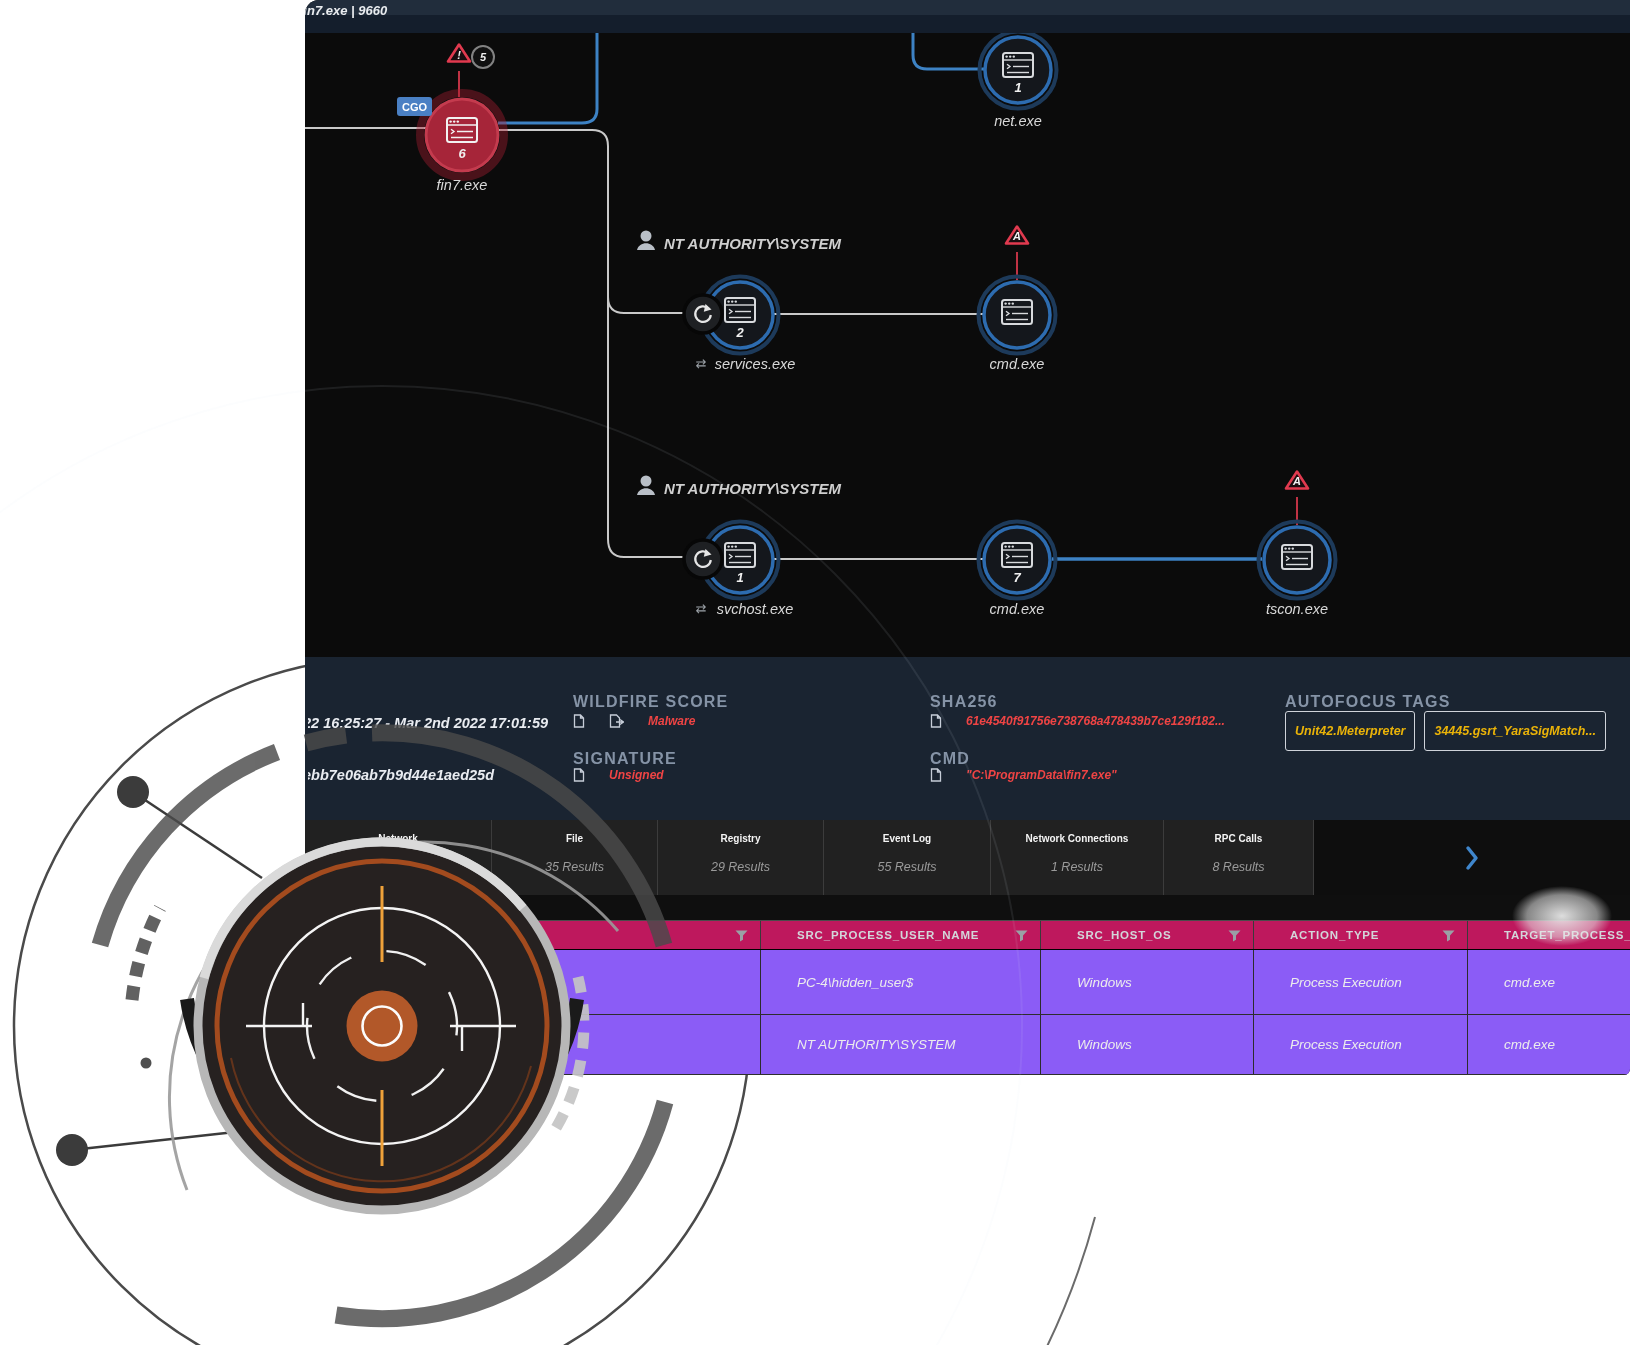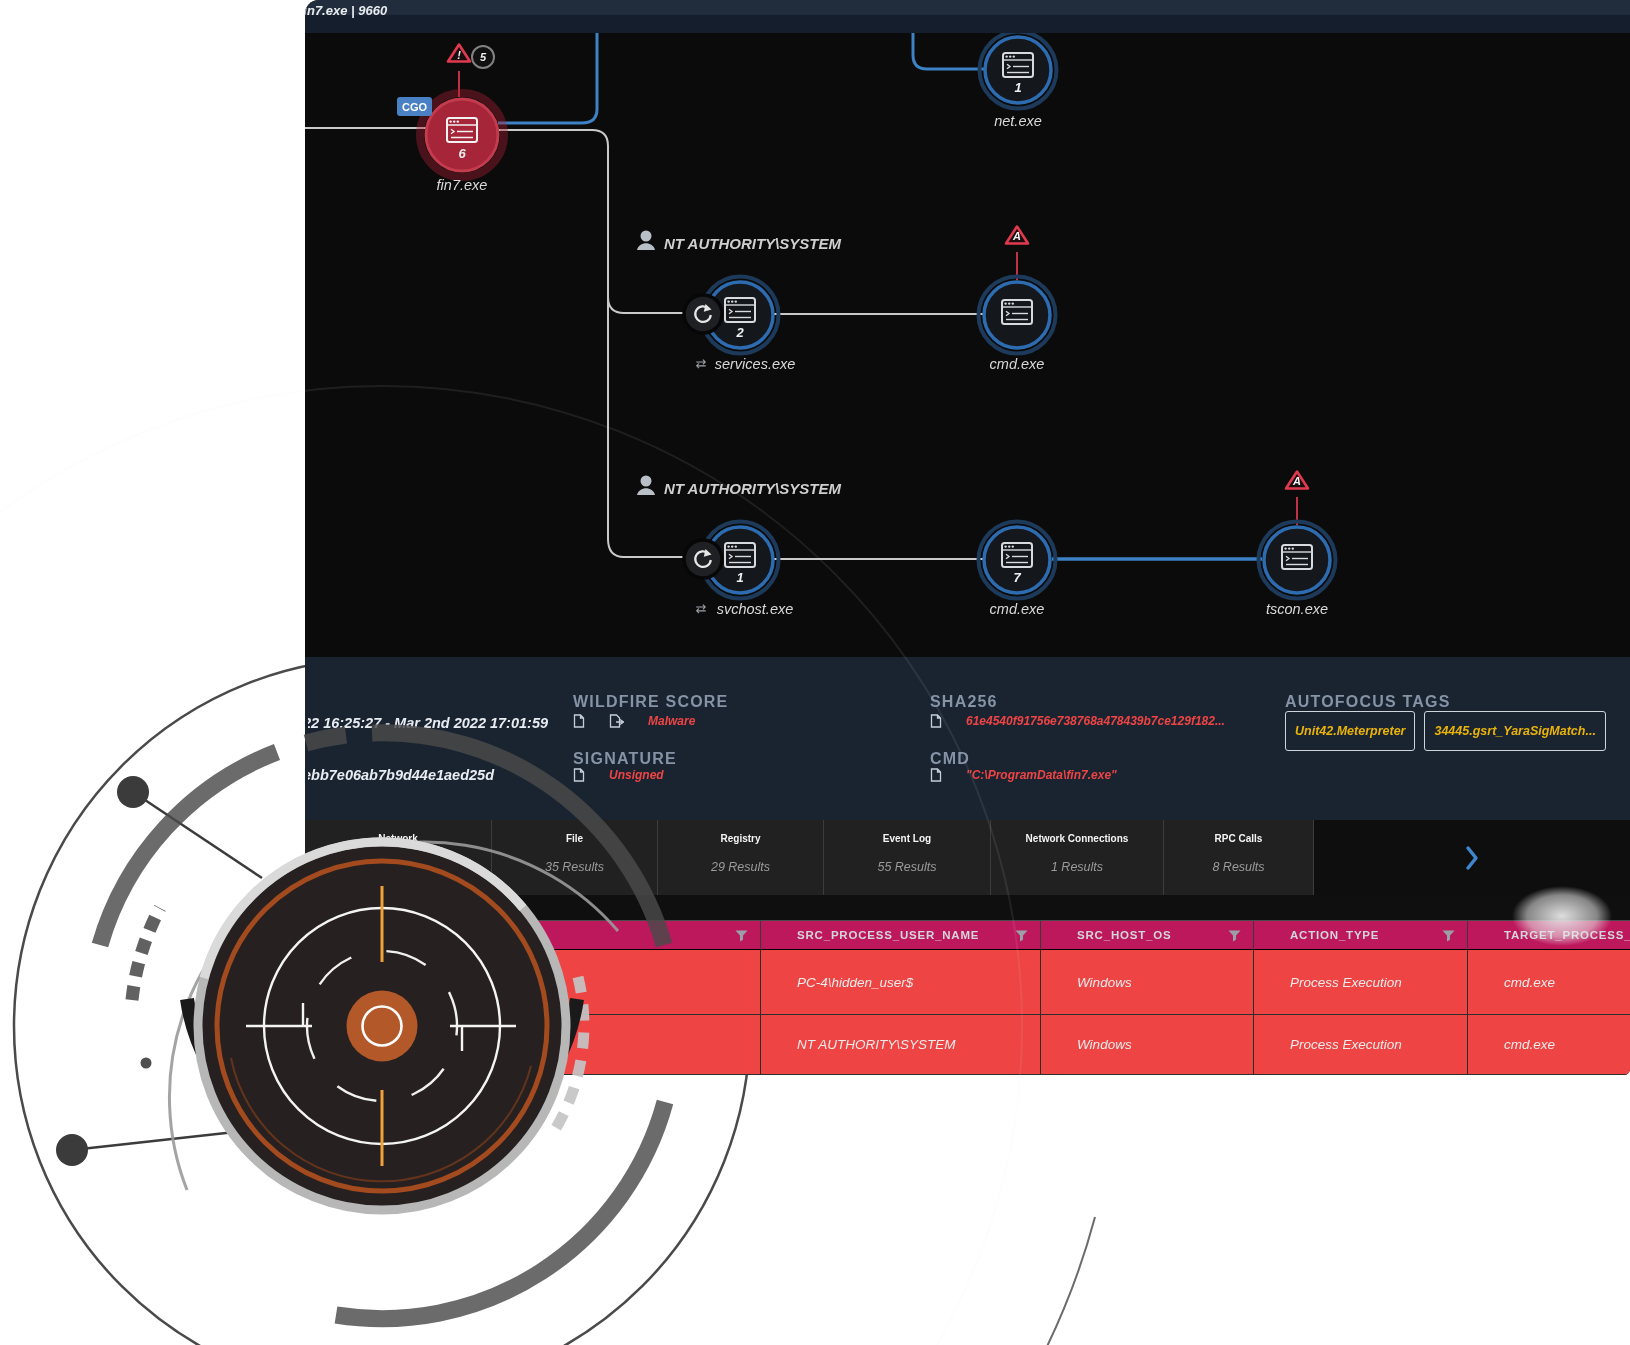--- a/index.html
+++ b/index.html
@@ -68,21 +68,21 @@
 
   
   .toolbar{position:absolute;left:0;top:895px;width:1325px;height:25px;background:#0f0f0f;}
   .thead{position:absolute;left:0;top:920px;width:1325px;height:30px;background:#be185d;
          border-top:1px solid #4a4a4a;border-bottom:1px solid #000;box-sizing:border-box;display:flex;}
   .th{position:relative;height:100%;display:flex;align-items:center;box-sizing:border-box;
       border-left:1px solid #3a3a3a;padding-left:36px;color:#d3d6da;font-size:11.5px;
       font-weight:bold;letter-spacing:.8px;white-space:nowrap;overflow:hidden;}
   .th:first-child{border-left:none;}
   .th .funnel{position:absolute;right:12px;top:9px;}
-  .trow{position:absolute;left:0;width:1325px;background:#ef4444;border-bottom:1px solid #2e2e2e;
+  .trow{position:absolute;left:0;width:1325px;background:#8b5cf6;border-bottom:1px solid #2e2e2e;
         box-sizing:border-box;display:flex;}
   .td{height:100%;display:flex;align-items:center;box-sizing:border-box;border-left:1px solid #2c2c2c;
       padding-left:36px;color:#ececec;font-size:13.5px;font-style:italic;white-space:nowrap;overflow:hidden;}
   .td:first-child{border-left:none;}
 
   .c0{width:455px;} .c1{width:280px;} .c2{width:213px;} .c3{width:214px;} .c4{width:163px;}
 </style>
 </head>
 <body>
 

